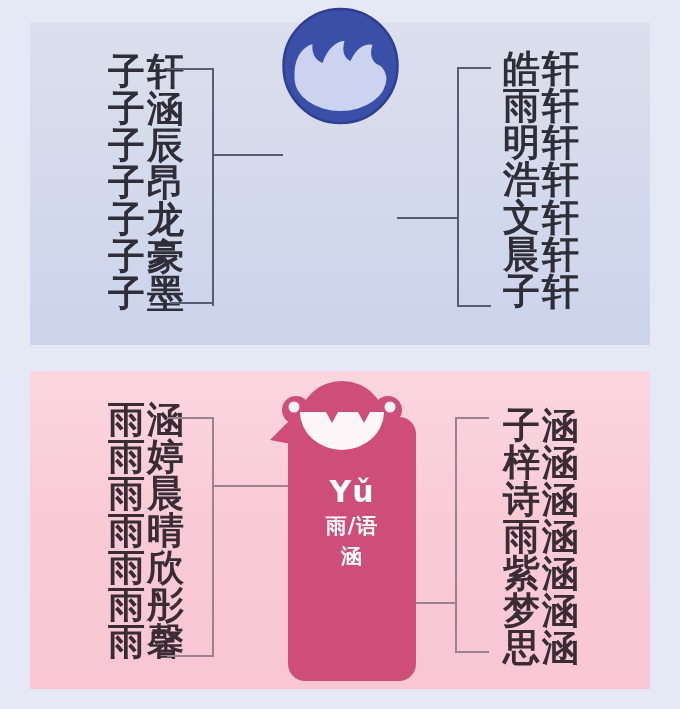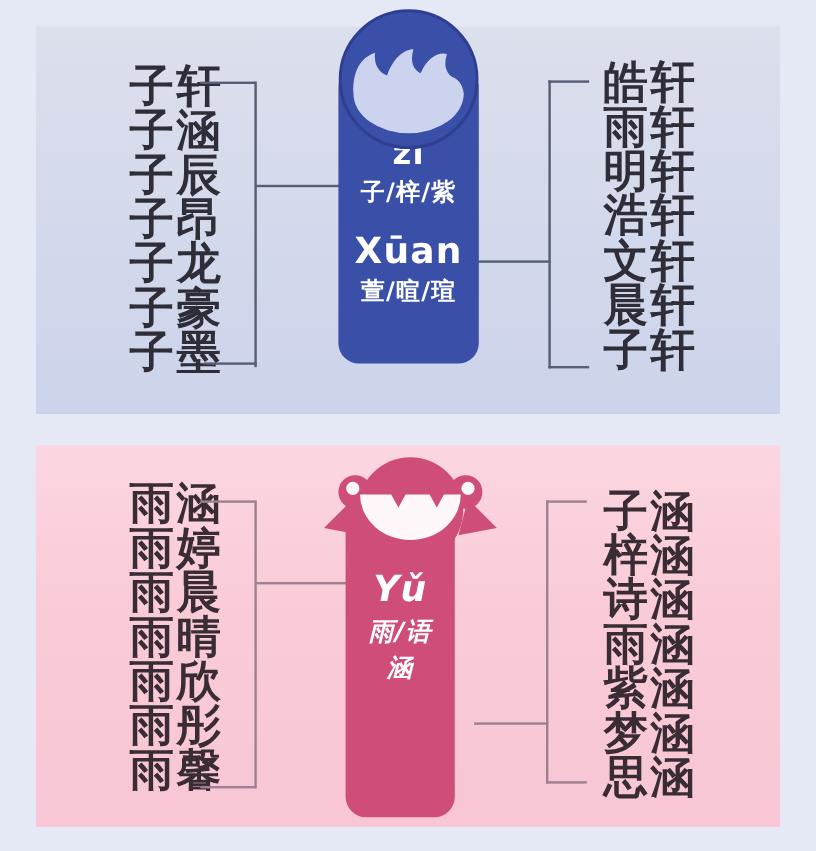--- a/index.html
+++ b/index.html
@@ -26,21 +26,21 @@
   .names-right-girls{left:473px;top:36px;height:254px;}
 
   .line{position:absolute;}
   .panel-boys .line{background:#565e75;}
   .panel-girls .line{background:#9c8290;}
   .h2{height:2px;} .v2{width:2px;}
 
   .badge{position:absolute;border-radius:17px;z-index:1;
          display:flex;flex-direction:column;align-items:center;color:#ffffff;text-align:center;}
   .badge-boys{left:252px;top:34px;width:117px;height:247px;background:var(--boys-accent,#3a4fa8);padding-top:56px;box-sizing:border-box;}
-  .badge-girls{left:258px;top:46px;width:91px;height:264px;background:var(--girls-accent,#ce4d79);padding-top:56px;box-sizing:border-box;font-style:italic;}
+  .badge-girls{left:258px;top:46px;width:128px;height:264px;background:var(--girls-accent,#ce4d79);padding-top:56px;box-sizing:border-box;}
   .pinyin{font-weight:bold;line-height:36px;font-size:28px;letter-spacing:1px;}
   .pinyin.first{line-height:34px;font-size:27px;}
   .hanzi{font-weight:bold;font-size:20px;line-height:28px;letter-spacing:1px;}
   .badge-boys .pinyin.second{margin-top:18px;font-size:30px;}
   .badge-girls .pinyin.first{font-size:30px;line-height:38px;}
   .badge-girls .hanzi{font-size:21px;line-height:30px;}
   .badge-girls .pinyin.second{margin-top:28px;font-size:30px;line-height:38px;}
   .avatar{position:absolute;z-index:2;}
   .avatar-boy{left:248px;top:-16px;}
   .avatar-girl{left:232px;top:-2px;}
@@ -74,26 +74,20 @@
     <div class="line h2" style="left:137px;top:46px;width:46px;"></div>
     <div class="line v2" style="left:182px;top:46px;height:238px;"></div>
     <div class="line h2" style="left:140px;top:280px;width:44px;"></div>
     <div class="line h2" style="left:183px;top:132px;width:70px;"></div>
 
     <div class="line h2" style="left:367px;top:195px;width:62px;"></div>
     <div class="line v2" style="left:427px;top:45px;height:240px;"></div>
     <div class="line h2" style="left:427px;top:45px;width:34px;"></div>
     <div class="line h2" style="left:427px;top:283px;width:34px;"></div>
 
-    <div class="badge badge-boys">
-      <div class="pinyin first">zǐ</div>
-      <div class="hanzi">子/梓/紫</div>
-      <div class="pinyin second">Xūan</div>
-      <div class="hanzi">萱/暄/瑄</div>
-    </div>
 
     <svg class="avatar avatar-boy" width="125" height="122" viewBox="-62 -60 124 122">
       <circle cx="0" cy="0" r="57" fill="#3a4fa8" stroke="#2e3f92" stroke-width="2.5"></circle>
       <path fill="#ccd3ee" d="M -46 12
         C -47 -6 -40 -18 -28 -22
         C -29 -12 -25 -6 -18 -3
         C -12 -20 -2 -25 4 -25
         C 1 -14 4 -8 10 -5
         C 16 -19 26 -23 32 -21
         C 29 -12 31 -6 36 -2

